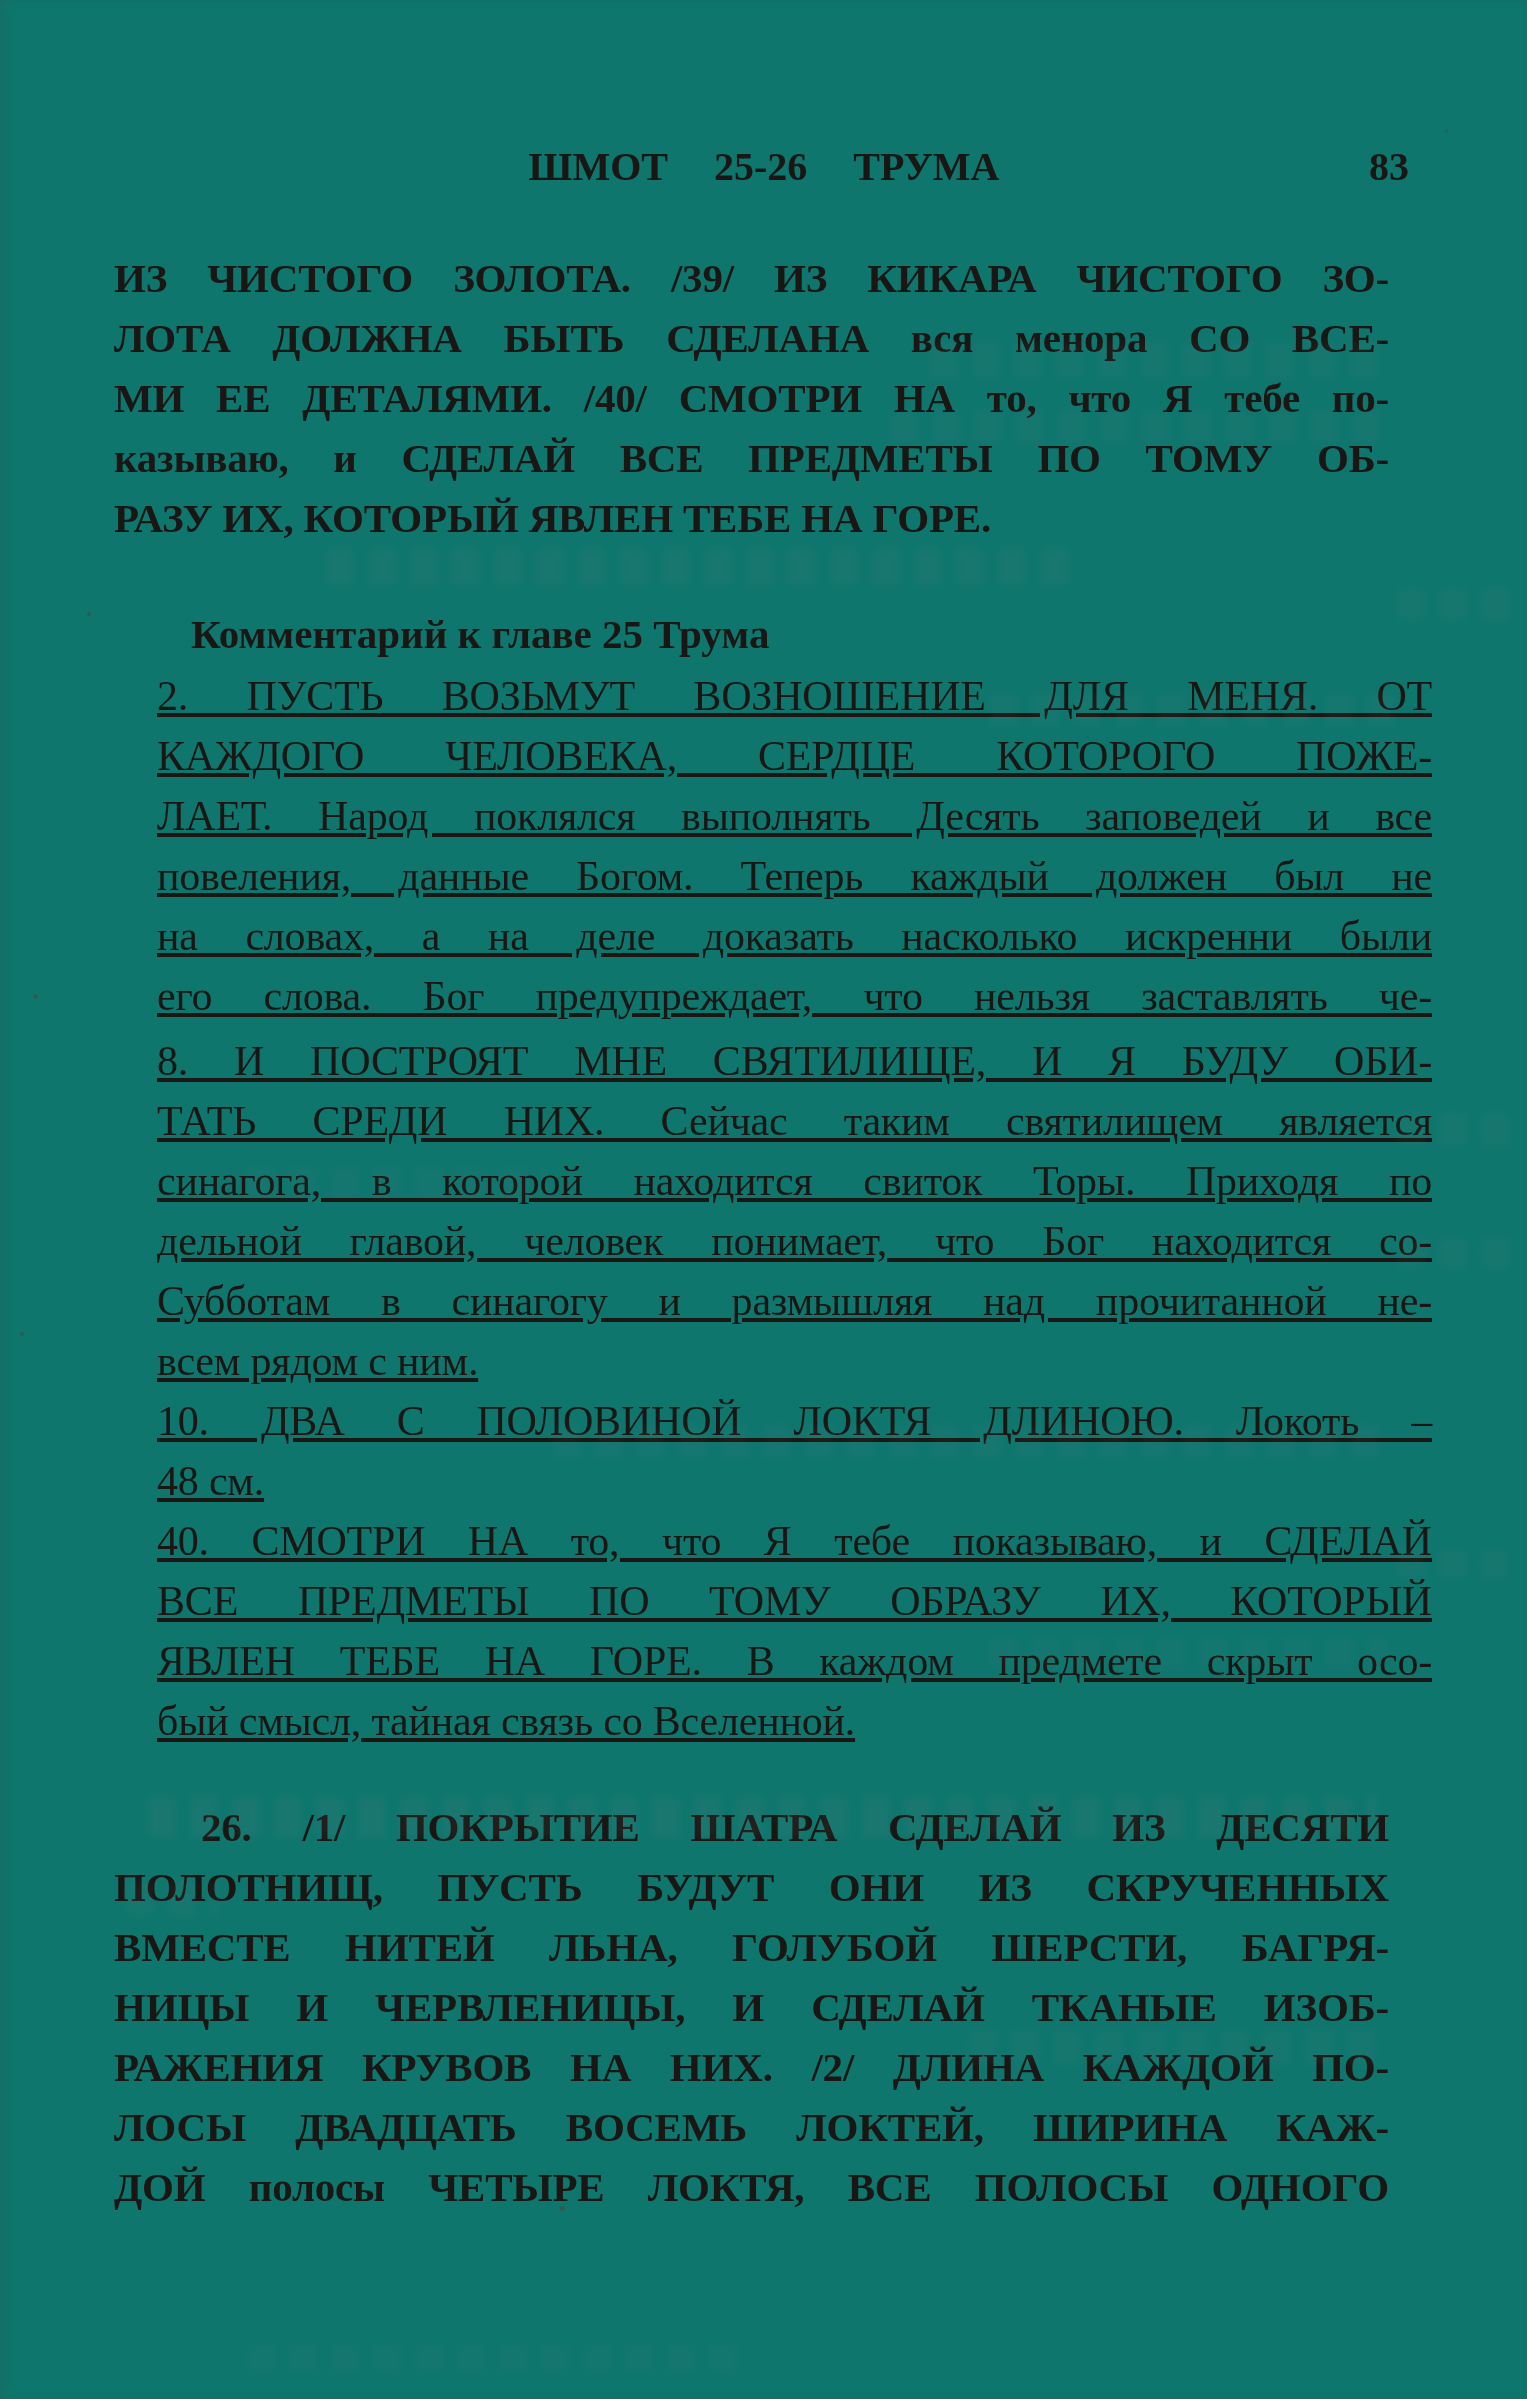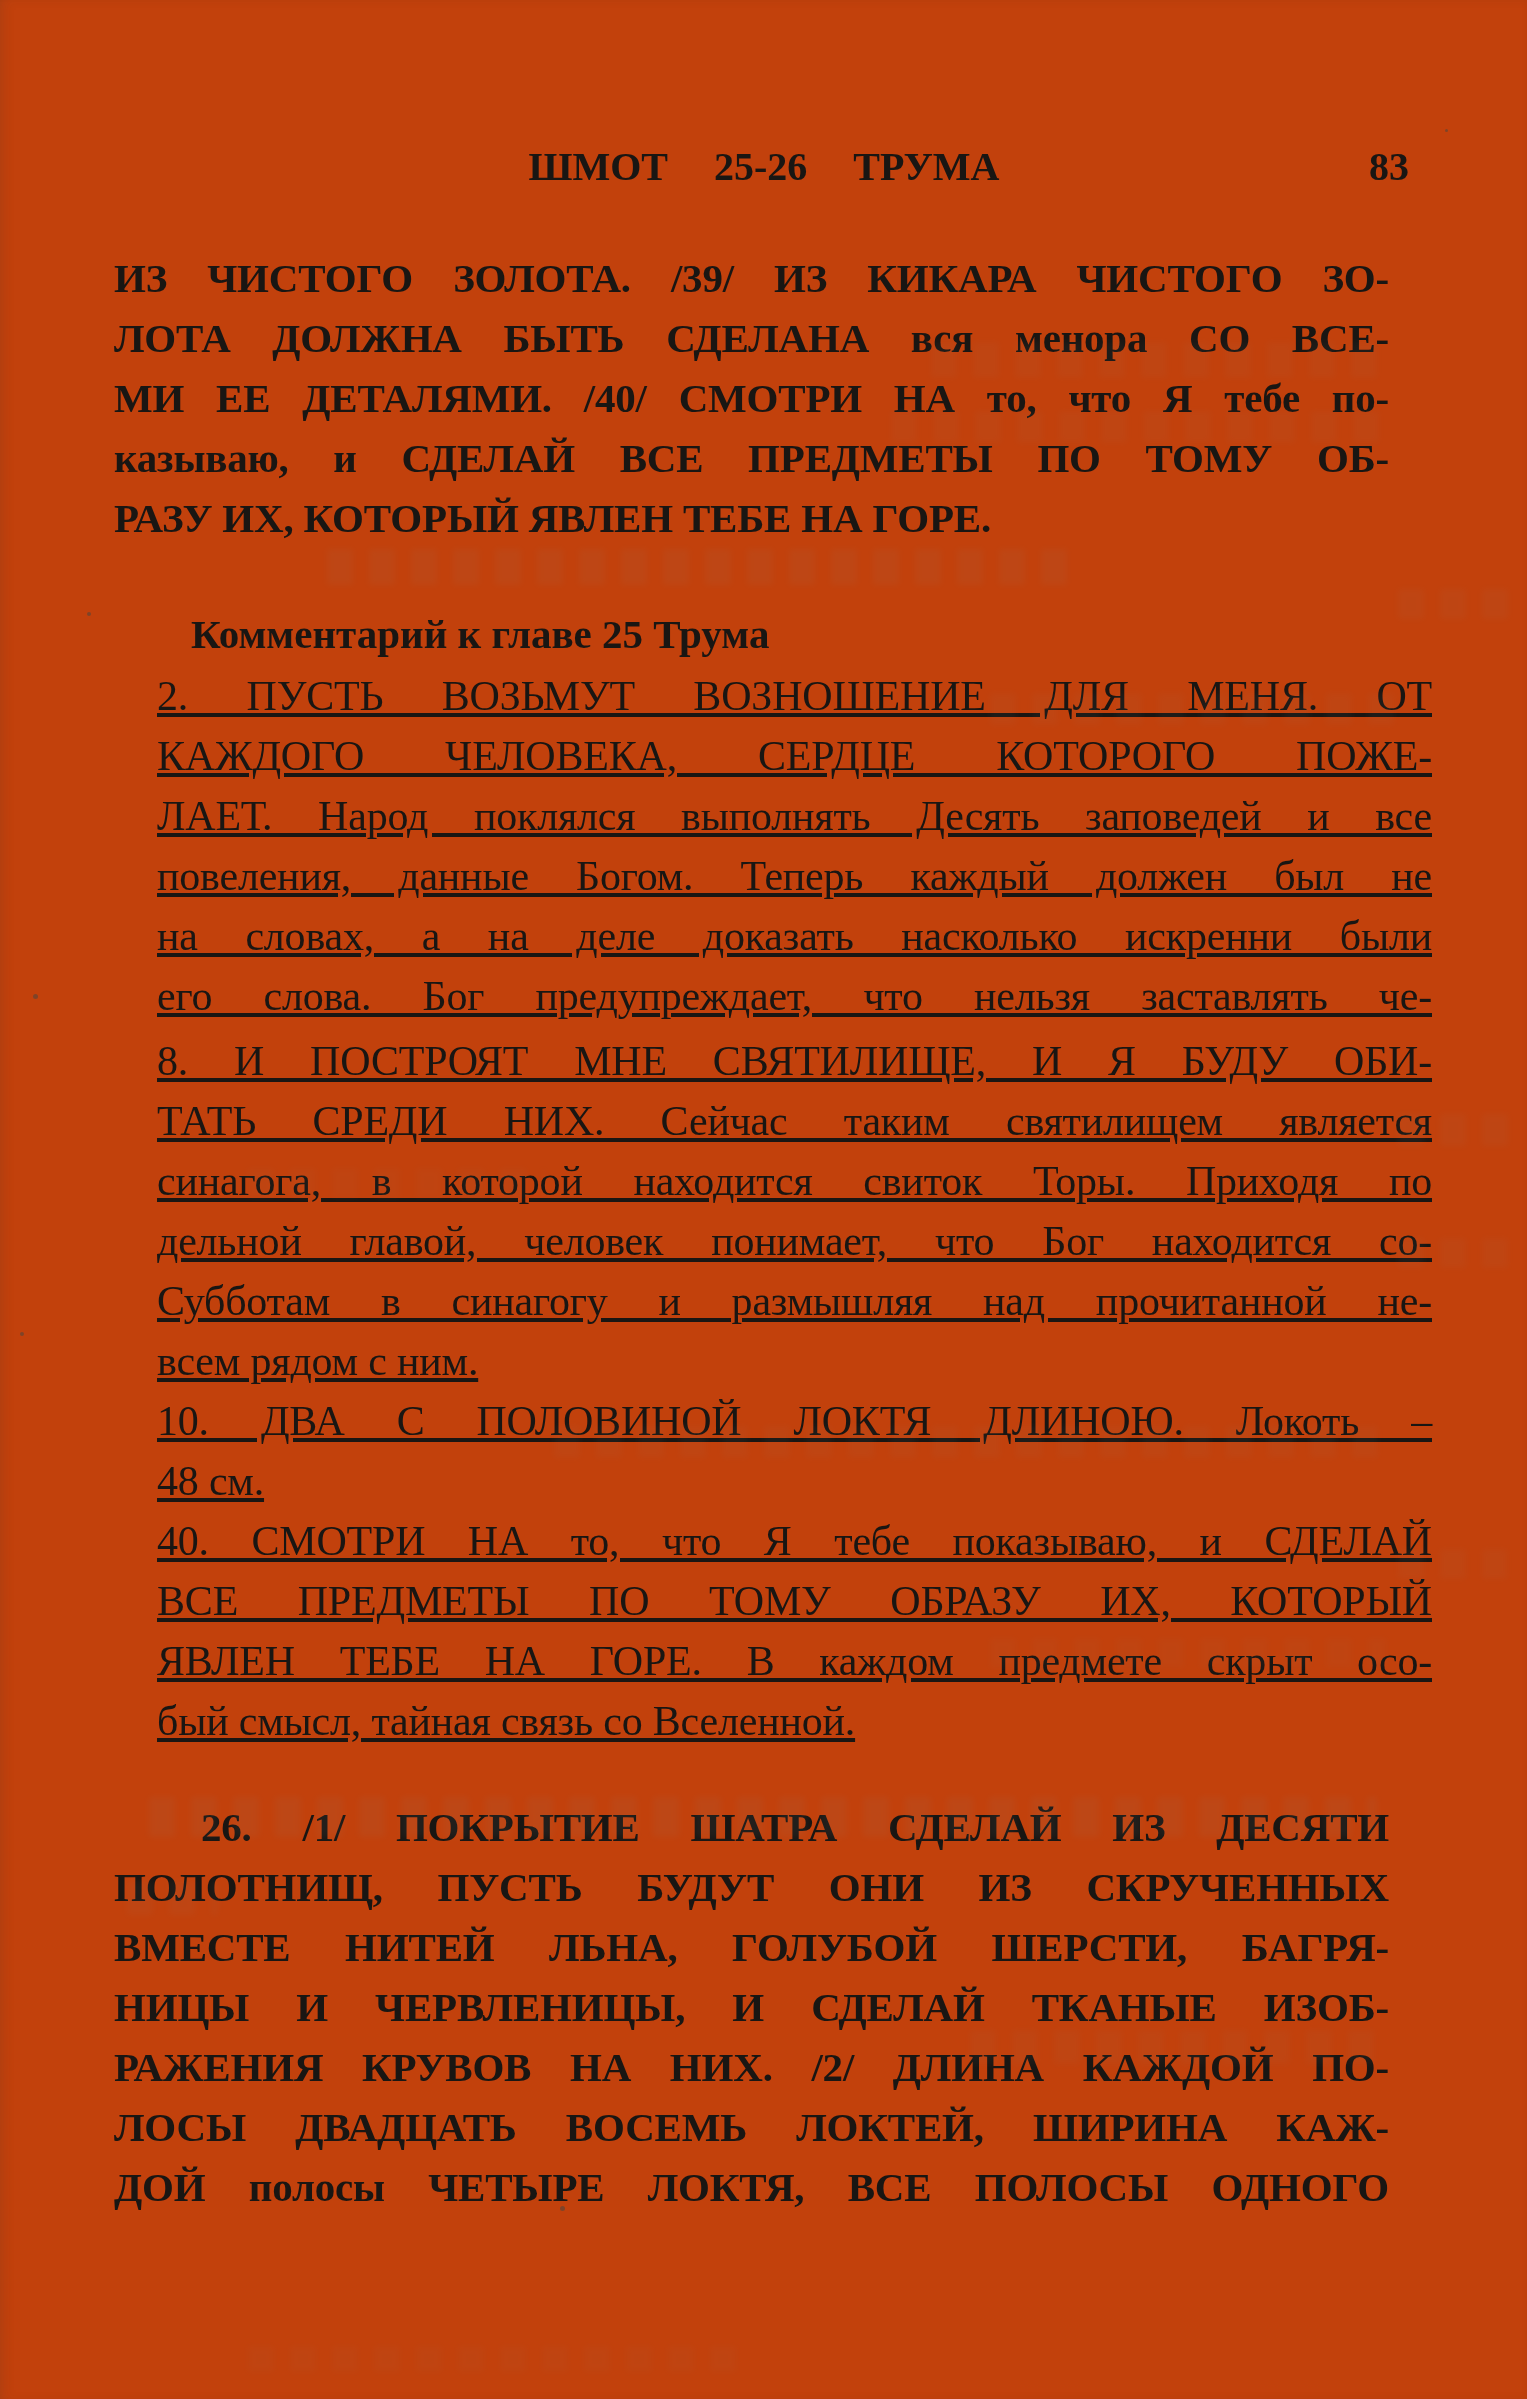--- a/index.html
+++ b/index.html
@@ -1,19 +1,19 @@
 <!DOCTYPE html>
 <html><head>
 <meta charset="utf-8">
 <style>
   html,body{margin:0;padding:0;background:#e8e6e2;}
   .page{
     position:relative;
     width:1528px;height:2400px;
-    background:#c2410c;
+    background:#0f766e;
     overflow:hidden;
     font-family:"Liberation Serif","DejaVu Serif",serif;
     color:#191613;
     box-shadow:inset 6px 0 18px -12px rgba(60,55,50,.45), inset -4px 0 14px -12px rgba(60,55,50,.25);
   }
   
   .running-header{
     position:absolute;top:137px;left:0;width:100%;height:60px;
     font-weight:700;font-size:40px;line-height:60px;
   }

